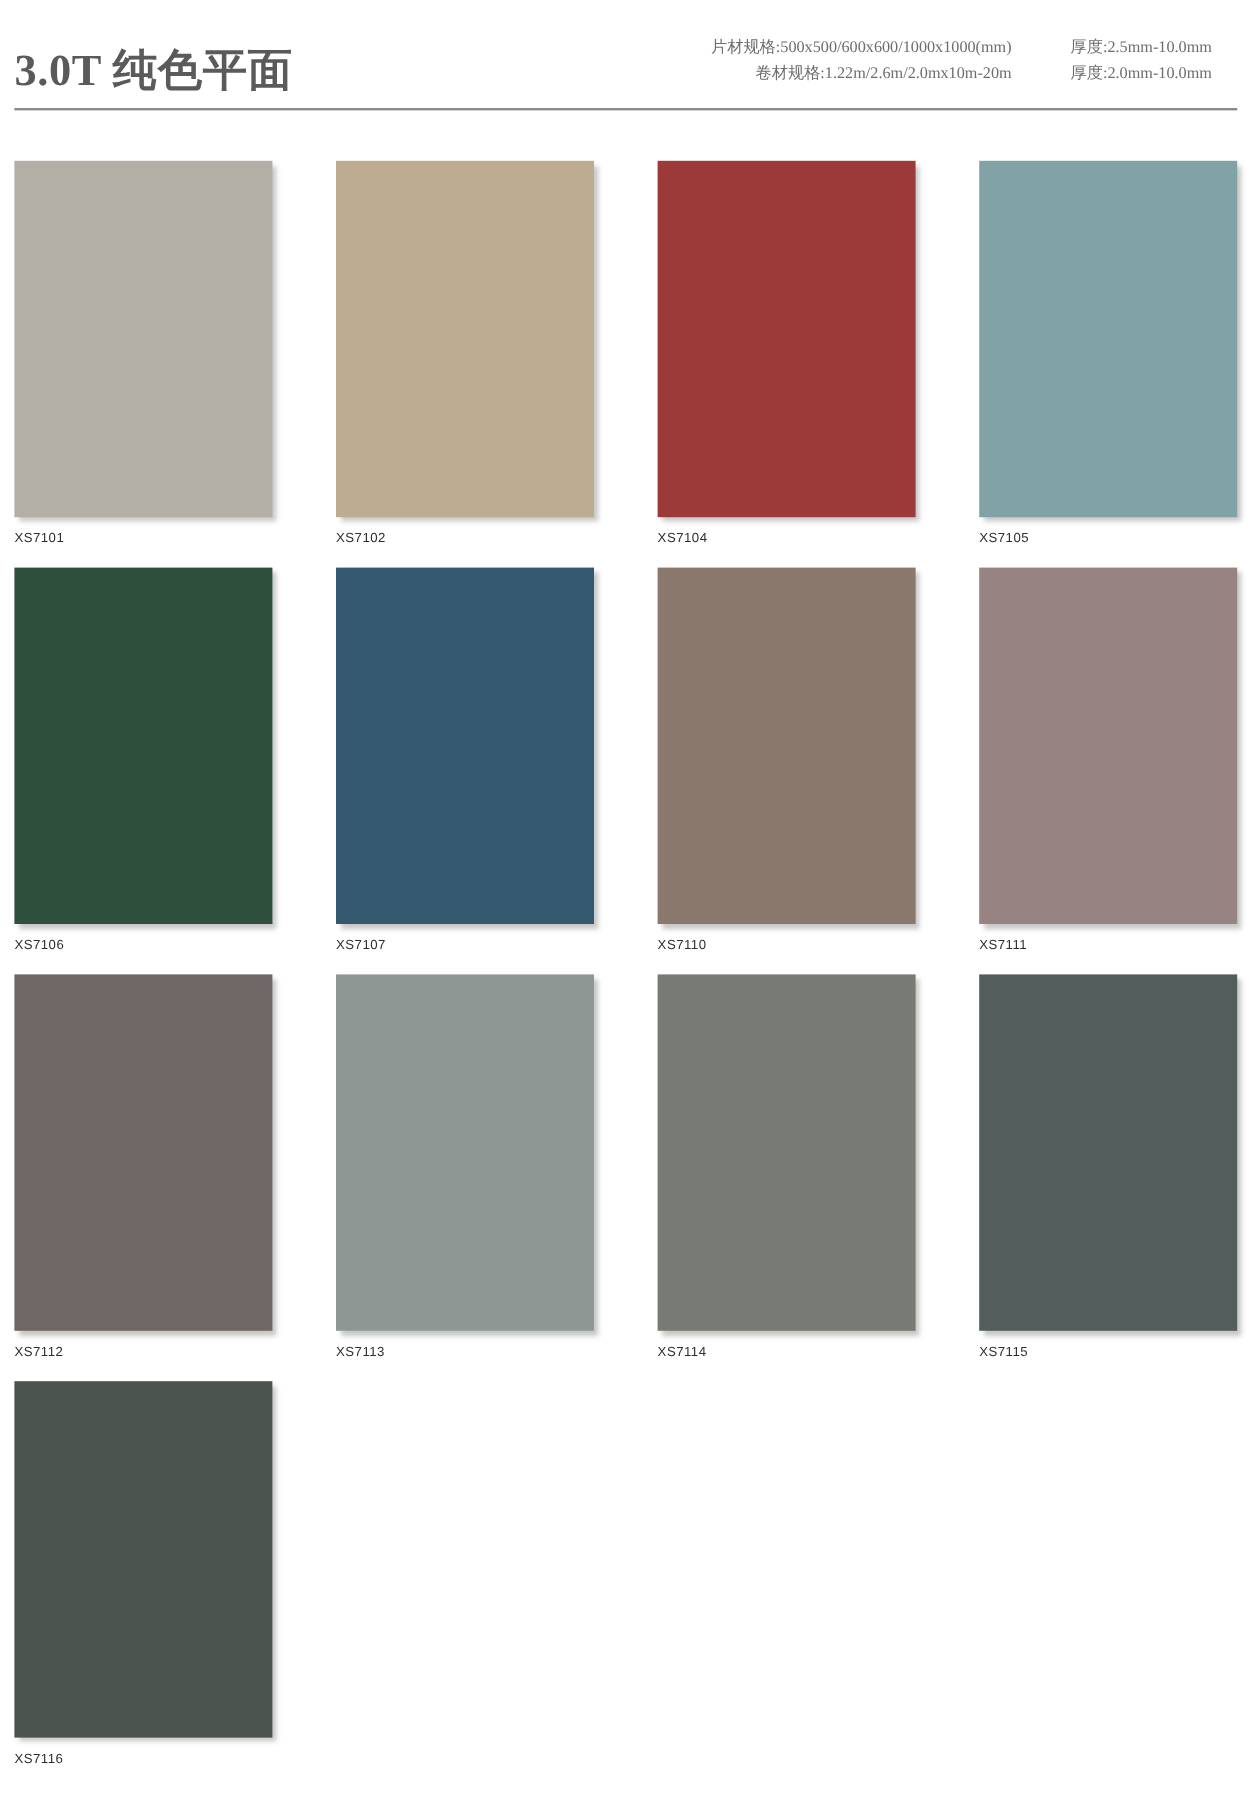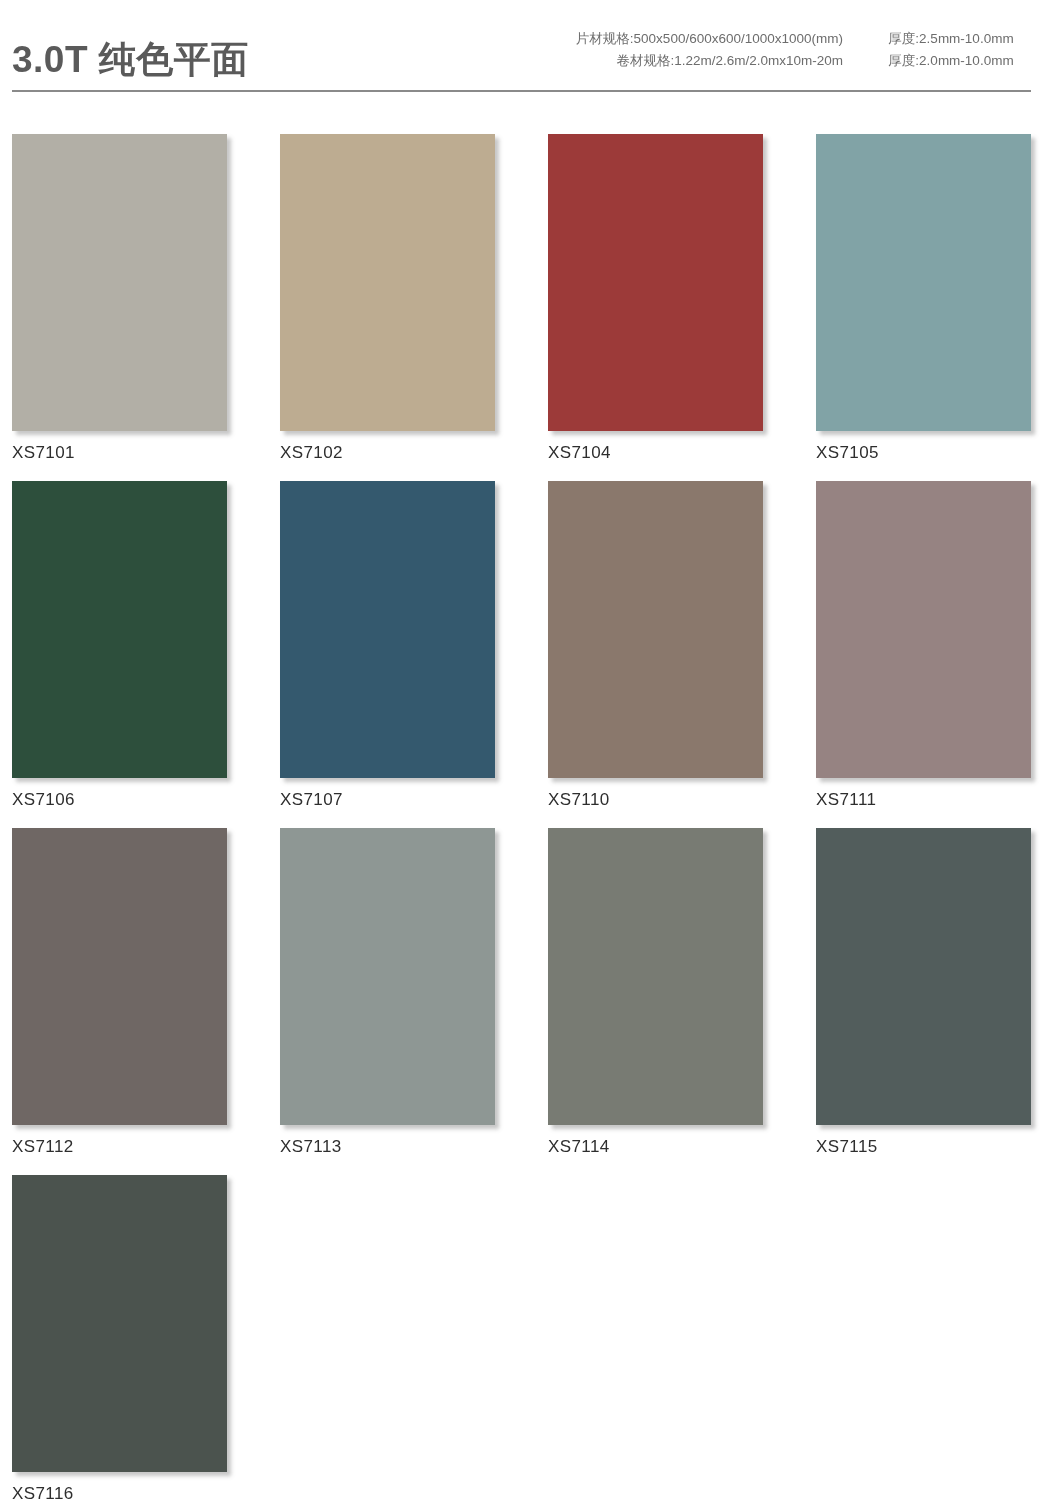--- a/index.html
+++ b/index.html
@@ -16,20 +16,21 @@
     overflow: hidden;
     position: relative;
   }
 
   
   .header {
     position: relative;
     padding: 0 12px;
     height: 100px;
     box-sizing: border-box;
+    font-family: Liberation Serif, serif;
   }
   .header-row {
     display: flex;
     align-items: flex-end;
     justify-content: space-between;
     height: 92px;
   }
   .page-title {
     font-size: 37px;
     font-weight: bold;
@@ -78,21 +79,21 @@
   .cell {
     margin-bottom: 18px;
   }
   .swatch {
     width: 100%;
     height: 297px;
     box-shadow: 4px 4px 4px rgba(120, 120, 120, 0.42);
     position: relative;
   }
   .swatch-code {
-    font-size: 17px;
+    font-size: 11px;
     color: #2e2e2e;
     letter-spacing: 0.4px;
     padding-top: 12px;
     display: block;
   }
 </style>
 </head>
 <body>
 
 <div class="header">

